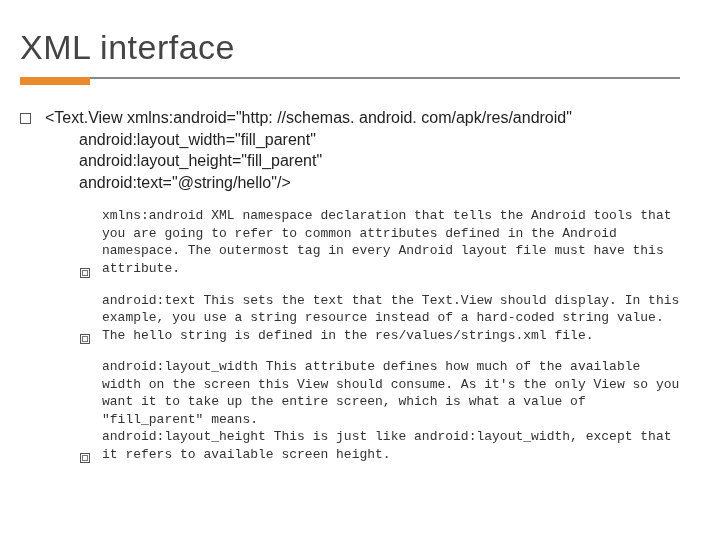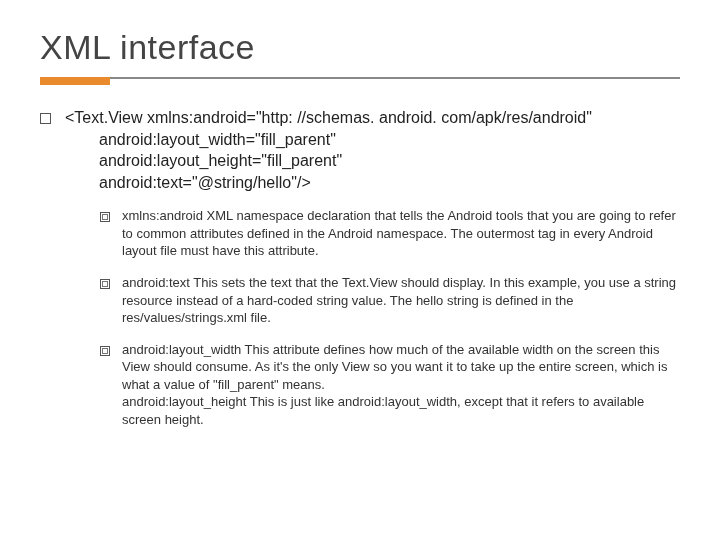--- a/index.html
+++ b/index.html
@@ -7,21 +7,21 @@
     padding: 0;
     width: 720px;
     height: 540px;
     background: #fff;
     font-family: Arial, sans-serif;
     color: #222;
     position: relative;
     box-sizing: border-box;
   }
   .slide {
-    padding: 20px 40px 20px 40px;
+    padding: 20px 40px 20px 20px;
   }
   .title {
     font-size: 34px;
     font-weight: 400;
     margin: 8px 0 10px 0;
     color: #444;
     letter-spacing: 0.5px;
   }
   .hr-wrap {
     position: relative;
@@ -59,22 +59,23 @@
     line-height: 1.35;
     color: #222;
   }
   .code-line { white-space: pre; }
   .code-indent { padding-left: 34px; display: block; }
   .sublist {
     margin-left: 60px;
   }
   .level2 {
     display: flex;
-    align-items: flex-start;
+    align-items: flex-end;
     margin-bottom: 14px;
+    font-family: Liberation Mono, monospace;
   }
   .bullet-sq-filled {
     width: 8px;
     height: 8px;
     border: 1px solid #555;
     background: #fff;
     margin-top: 5px;
     margin-right: 12px;
     flex: 0 0 auto;
     position: relative;

